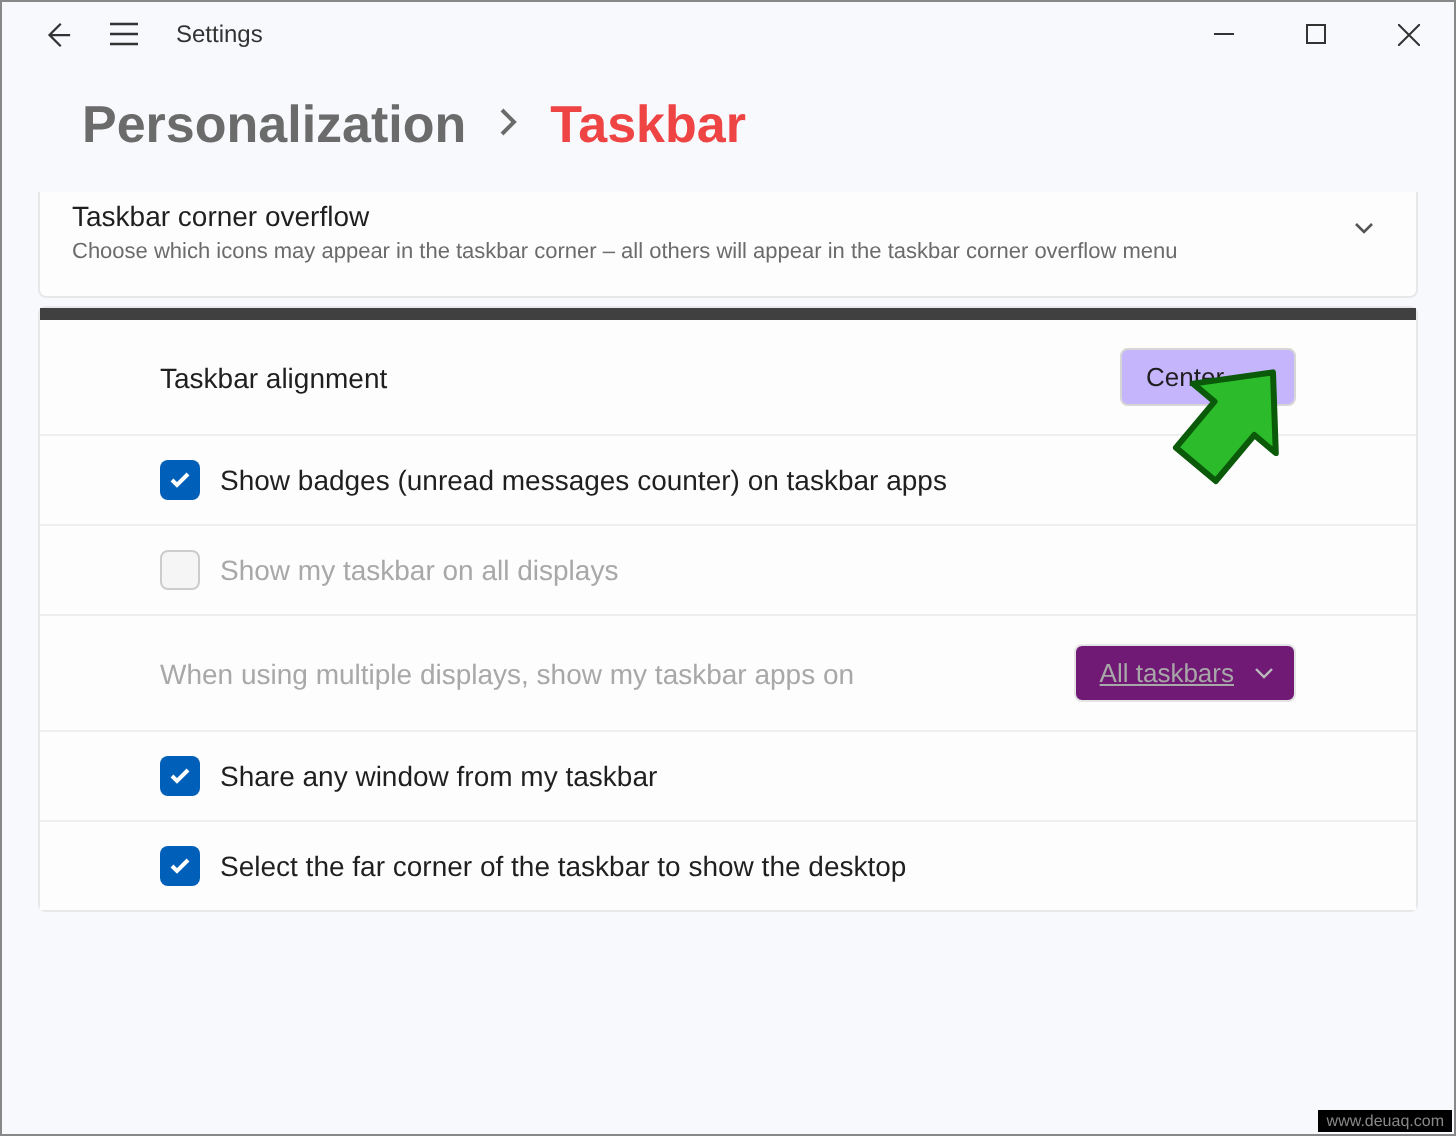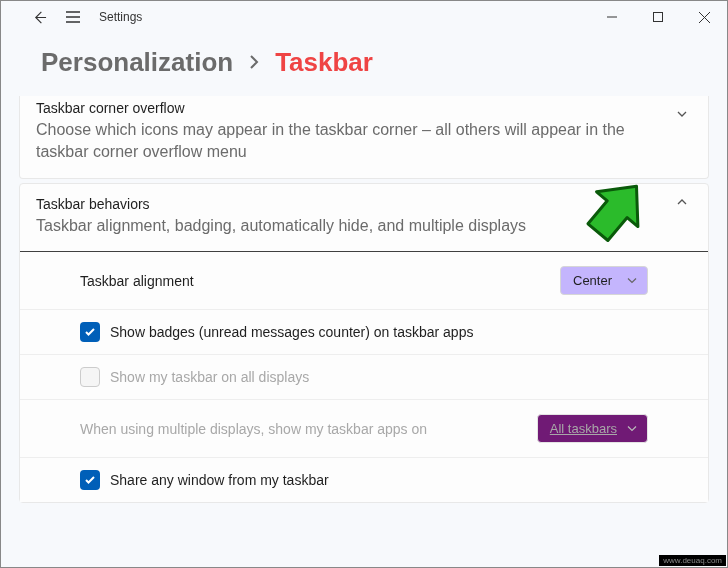--- a/index.html
+++ b/index.html
@@ -1,42 +1,42 @@
 <!DOCTYPE html>
 <html><head>
   <meta charset="utf-8">
   <style>
     * { margin: 0; padding: 0; box-sizing: border-box; font-family: 'Segoe UI', sans-serif; }
     body { width: 728px; height: 568px; background: #f7f9fc; color: #1f1f1f; overflow: hidden; border: 1px solid #888; position: relative; }
     
     .titlebar { height: 32px; display: flex; align-items: center; background: #f7f9fc; }
-    .tb-left { display: flex; align-items: center; gap: 18px; padding-left: 30px; }
+    .tb-left { display: flex; align-items: center; gap: 18px; padding-left: 19px; }
     .tb-icon { width: 16px; height: 16px; display: flex; align-items: center; justify-content: center; }
     .tb-title { font-size: 12px; color: #333; }
     .tb-spacer { flex: 1; }
     .winbtn { width: 46px; height: 32px; display: flex; align-items: center; justify-content: center; }
     
     .breadcrumb { display: flex; align-items: center; gap: 16px; padding: 14px 40px 18px; }
     .bc-parent { font-size: 26px; font-weight: 600; color: #6b6b6b; }
     .bc-sep { font-size: 20px; color: #6b6b6b; }
     .bc-current { font-size: 26px; font-weight: 600; color: #ef4444; }
     
     .content { padding: 0 18px; }
     
     .panel { background: #fdfdfd; border: 1px solid #e8e8e8; border-radius: 4px; margin-bottom: 4px; }
     .panel-header { display: flex; justify-content: space-between; align-items: flex-start; padding: 12px 20px 14px 16px; }
     .panel-title { font-size: 14px; color: #1f1f1f; margin-bottom: 3px; }
-    .panel-sub { font-size: 16px; color: #6b6b6b; line-height: 1.4; }
+    .panel-sub { font-size: 11px; color: #6b6b6b; line-height: 1.4; }
     .chevron { width: 12px; height: 12px; display: flex; align-items: center; justify-content: center; }
     
     .panel.clipped .panel-title { margin-top: -8px; }
     .panel.clipped { border-top-left-radius: 0; border-top-right-radius: 0; border-top: none; overflow: hidden; }
     
     .row { display: flex; align-items: center; padding: 14px 20px 14px 60px; border-top: 1px solid #eee; background: #fdfdfd; position: relative; }
-    .row.first { border-top: 1px solid #404040; }
+    .row.first { border-top: 6px solid #404040; }
     .row-label { font-size: 14px; color: #1f1f1f; flex: 1; }
     .row-label.disabled { color: #a8a8a8; }
     
     .select { border: 1px solid #d6d6d6; border-radius: 4px; padding: 6px 30px 6px 12px; font-size: 13px; background: #c4b5fd; position: relative; min-width: 88px; display: flex; align-items: center; }
     .select.disabled { color: #a8a8a8; border-color: #e4e4e4; background: #701a75; text-decoration: underline; }
     .select .sel-chevron { position: absolute; right: 10px; top: 50%; transform: translateY(-50%); }
     
     .cb { width: 20px; height: 20px; border-radius: 4px; position: absolute; left: 60px; display: flex; align-items: center; justify-content: center; }
     .cb.unchecked { border: 1.5px solid #888; background: #fff; }
     .cb.checked { background: #005fb8; }
@@ -103,31 +103,20 @@
       </div>
       <span class="chevron">
         <svg width="12" height="12" viewBox="0 0 12 12">
             <path d="M2 4l4 4 4-4" stroke="#555" stroke-width="1.3" fill="none"></path>
           </svg>
       </span>
     </div>
   </div>
 
   <div class="panel">
-    <div class="panel-header">
-      <div>
-        <div class="panel-title">Taskbar behaviors</div>
-        <div class="panel-sub">Taskbar alignment, badging, automatically hide, and multiple displays</div>
-      </div>
-      <span class="chevron">
-        <svg width="12" height="12" viewBox="0 0 12 12">
-            <path d="M2 8l4-4 4 4" stroke="#555" stroke-width="1.3" fill="none"></path>
-          </svg>
-      </span>
-    </div>
 
     <div class="row first row-align">
       <span class="row-label">Taskbar alignment</span>
       <div class="select">
         <span>Center</span>
         <span class="sel-chevron">
           <svg width="10" height="10" viewBox="0 0 10 10">
               <path d="M1 3l4 4 4-4" stroke="#666" stroke-width="1.2" fill="none"></path>
             </svg>
         </span>
@@ -163,20 +152,28 @@
 
     <div class="row has-cb">
       <span class="cb checked">
         <svg width="12" height="12" viewBox="0 0 12 12">
             <path d="M2 6l2.5 2.5L10 3" stroke="#fff" stroke-width="2" fill="none"></path>
           </svg>
       </span>
       <span class="row-label">Share any window from my taskbar</span>
     </div>
 
+    <div class="row has-cb">
+      <span class="cb checked">
+        <svg width="12" height="12" viewBox="0 0 12 12">
+            <path d="M2 6l2.5 2.5L10 3" stroke="#fff" stroke-width="2" fill="none"></path>
+          </svg>
+      </span>
+      <span class="row-label">Select the far corner of the taskbar to show the desktop</span>
+    </div>
   </div>
 </div>
 
 <div class="arrow-overlay">
   <svg width="90" height="80" viewBox="0 0 90 80">
     <g transform="rotate(40 45 40)">
       <path d="M45 5 L72 35 L58 35 L58 65 L32 65 L32 35 L18 35 Z" fill="#2bbb2b" stroke="#0a5a0a" stroke-width="3" stroke-linejoin="round"></path>
     </g>
   </svg>
 </div>

